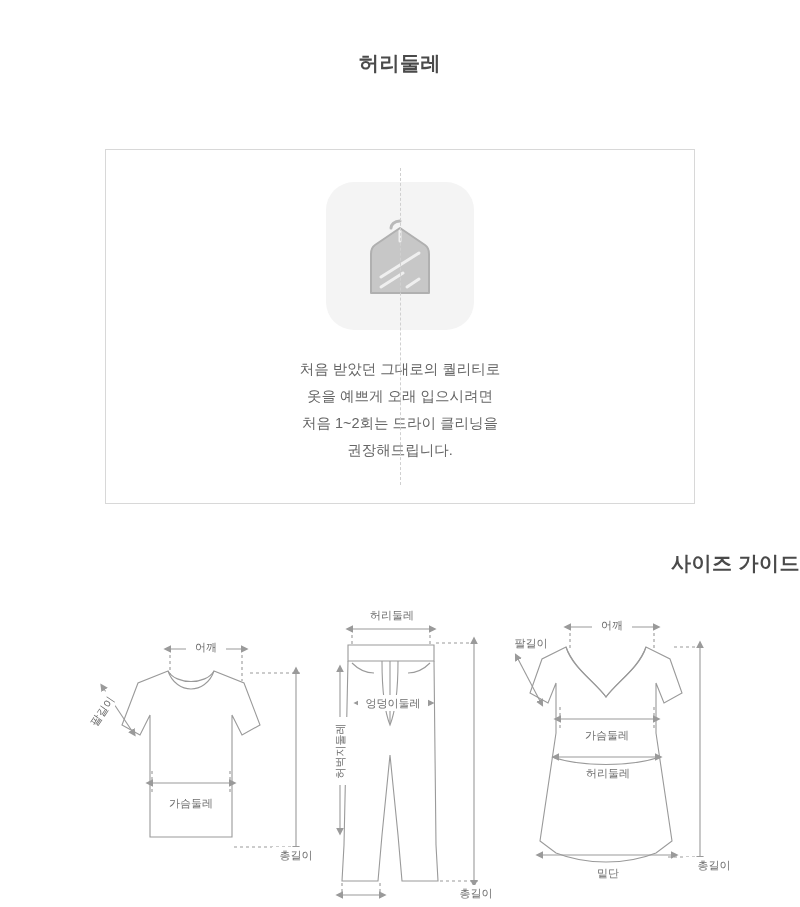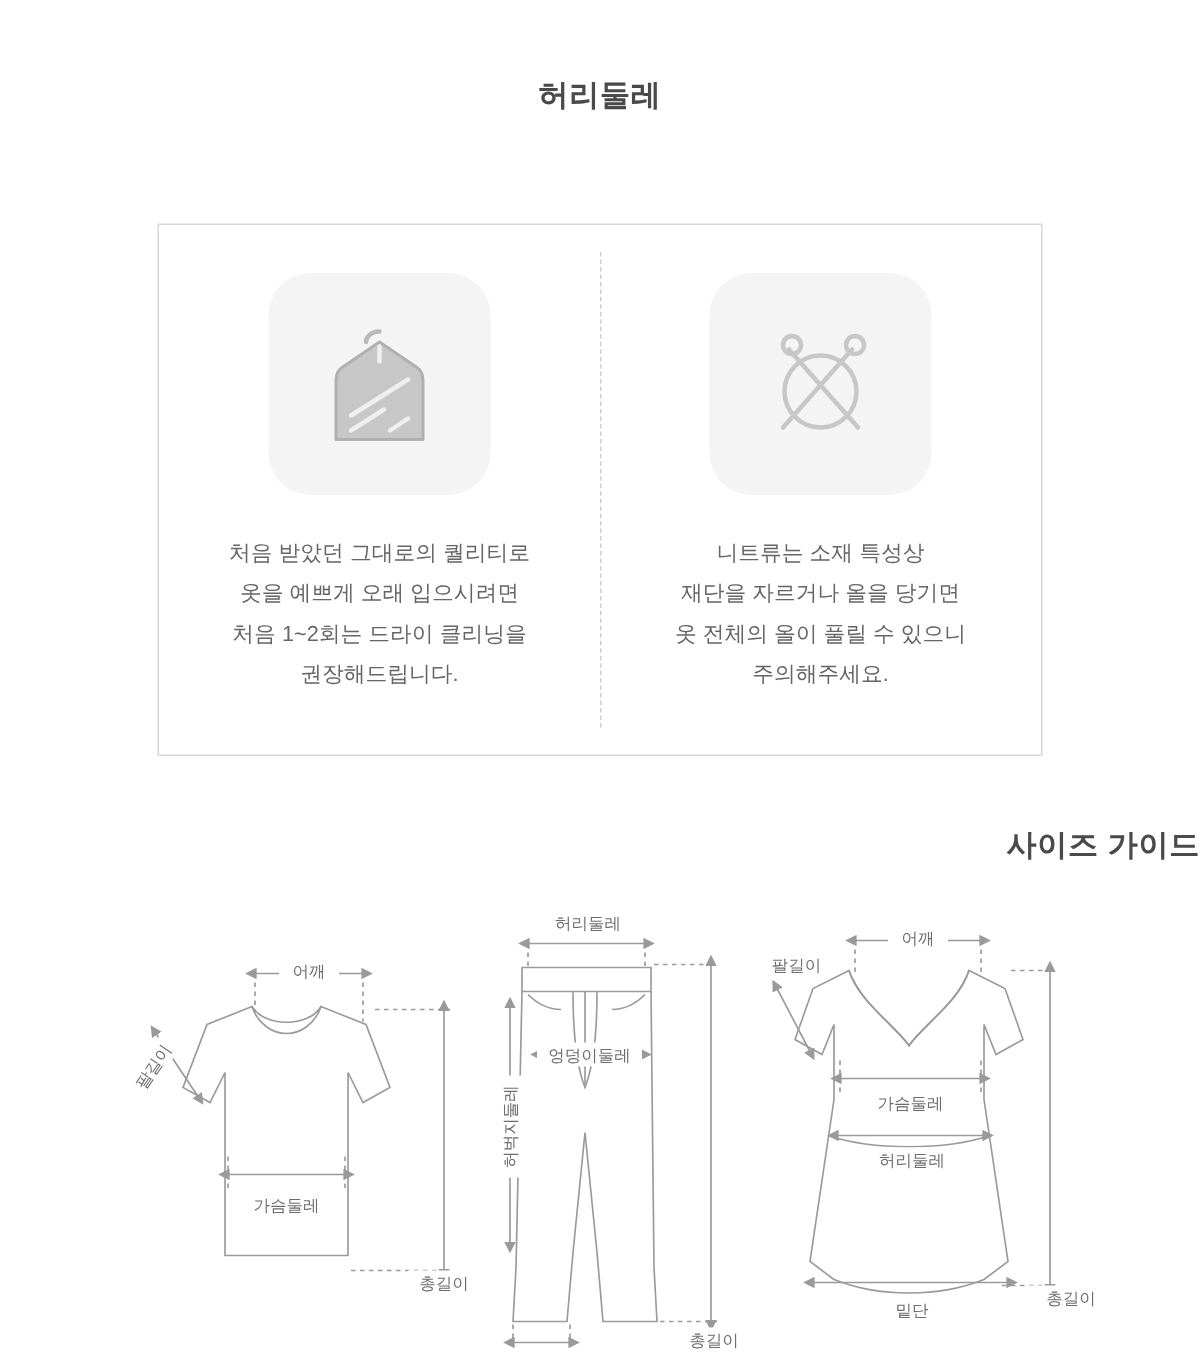--- a/index.html
+++ b/index.html
@@ -121,36 +121,20 @@
           <line x1="62" y1="86" x2="74" y2="78" stroke="#efefef" stroke-width="3" stroke-linecap="round"></line>
           <line x1="55" y1="30" x2="55" y2="40" stroke="#efefef" stroke-width="3" stroke-linecap="round"></line>
         </svg>
       </div>
       <div class="care-text">처음 받았던 그대로의 퀄리티로
 옷을 예쁘게 오래 입으시려면
 처음 1~2회는 드라이 클리닝을
 권장해드립니다.</div>
     </div>
 
-    <div class="care-col">
-      <div class="icon-tile">
-        <svg width="110" height="110" viewBox="0 0 110 110" aria-hidden="true">
-          <circle cx="55" cy="60" r="24" fill="none" stroke="#c7c7c7" stroke-width="3"></circle>
-
-          <line x1="30" y1="84" x2="76" y2="32" stroke="#c7c7c7" stroke-width="3" stroke-linecap="round"></line>
-          <line x1="80" y1="84" x2="34" y2="32" stroke="#c7c7c7" stroke-width="3" stroke-linecap="round"></line>
-          <circle cx="36" cy="29" r="6" fill="none" stroke="#c7c7c7" stroke-width="3"></circle>
-          <circle cx="78" cy="29" r="6" fill="none" stroke="#c7c7c7" stroke-width="3"></circle>
-        </svg>
-      </div>
-      <div class="care-text">니트류는 소재 특성상
-재단을 자르거나 올을 당기면
-옷 전체의 올이 풀릴 수 있으니
-주의해주세요.</div>
-    </div>
   </div>
 
   <div class="size-title">사이즈 가이드</div>
 
   <div class="size-figures">
     <svg width="800" height="340" viewBox="0 0 800 340" aria-hidden="false">
       <defs>
         <marker id="arrowStart" markerWidth="7" markerHeight="7" refX="6" refY="3.5" orient="auto">
           <path d="M7,0 L0,3.5 L7,7 z" fill="#9a9a9a"></path>
         </marker>

